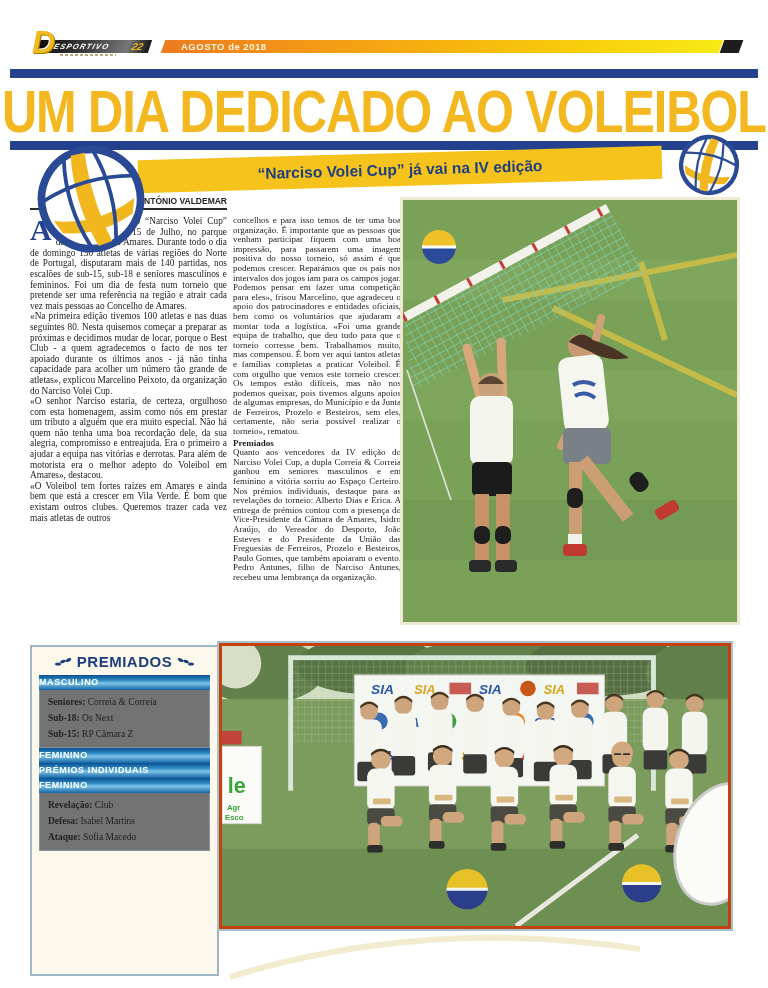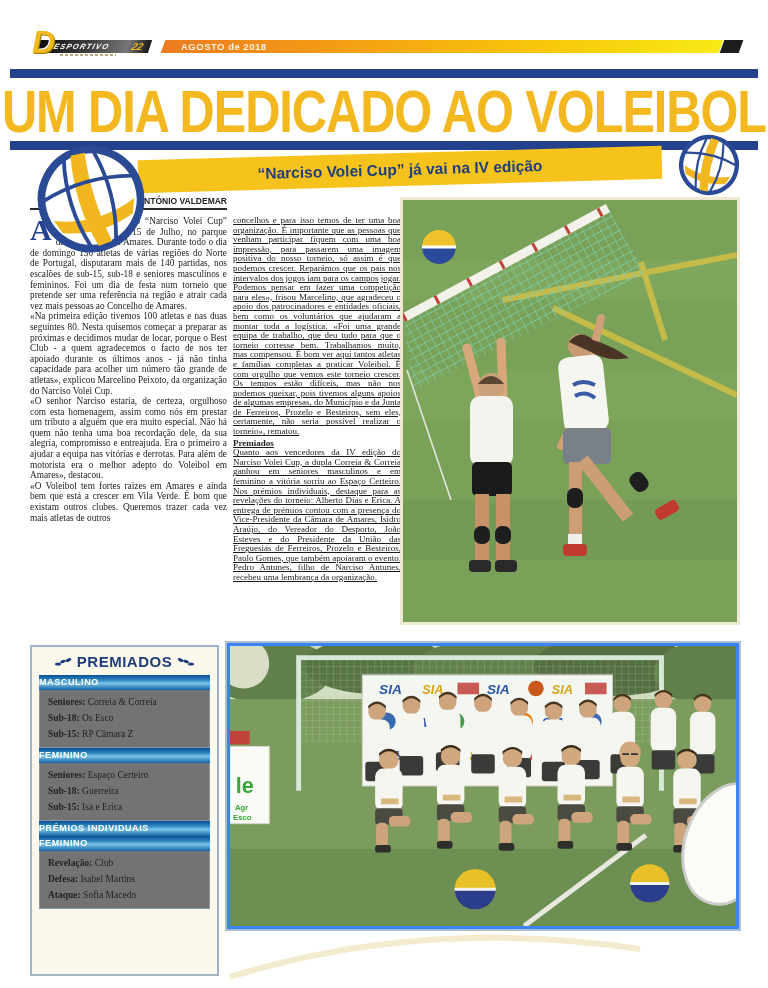--- a/index.html
+++ b/index.html
@@ -39,29 +39,29 @@
   .vb-right{left:678px;top:134px;width:62px;height:62px;transform:rotate(14deg);}
 
   
   .byline{left:30px;top:196px;width:197px;text-align:right;
           font:8.5px "Liberation Sans",sans-serif;color:#222;}
   .byline b{font-weight:bold;}
   .byline-rule{left:30px;top:208px;width:197px;height:2px;background:#2a2a2a;}
   .col{color:#1c1c1c;text-align:justify;overflow:hidden;}
   .col p{margin:0;}
   .col1{left:30px;top:216px;width:197px;height:424px;font-size:9.3px;line-height:10.6px;}
-  .col2{left:233px;top:216px;width:168px;height:424px;font-size:9px;line-height:9.6px;text-decoration:underline;}
+  .col2{left:233px;top:216px;width:168px;height:424px;font-size:9px;line-height:9.6px;}
   .dropcap{float:left;font:bold 30px/25px "Liberation Serif",serif;color:#24418e;padding:1px 4px 0 0;}
   .subhead{font-weight:bold;margin-top:2px !important;}
 
   
   .photo1{left:400px;top:197px;width:340px;height:428px;border:3px solid #efe8d2;box-sizing:border-box;}
   .photo1 svg{display:block;width:100%;height:100%;}
-  .photo2{left:225px;top:641px;width:516px;height:290px;border:2px solid #a9bfcb;
-          background:#3b82f6;padding:3px;box-sizing:border-box;}
+  .photo2{left:217px;top:641px;width:516px;height:290px;border:2px solid #a9bfcb;
+          background:#c2410c;padding:3px;box-sizing:border-box;}
   .photo2 svg{display:block;width:100%;height:100%;}
   .arc-artifact{left:225px;top:915px;width:420px;height:70px;pointer-events:none;}
 
   
   .awards{left:30px;top:645px;width:189px;height:331px;background:#fcf8ec;
           border:2px solid #9fb6c6;box-sizing:border-box;padding:5px 7px;}
   .awards-title{display:flex;align-items:center;justify-content:center;gap:4px;
                 color:#1d3d7c;font:bold 15px "Liberation Sans",sans-serif;
                 letter-spacing:.5px;margin:1px 0 5px;}
   .sec-bar{height:15px;background:linear-gradient(180deg,#0a4f92 0%,#2f8ac2 35%,#7cc4e8 55%,#1565a5 100%);
@@ -200,30 +200,25 @@
             <ellipse cx="3" cy="7" rx="3" ry="1.6"></ellipse>
             <ellipse cx="8" cy="4.5" rx="3" ry="1.6" transform="rotate(-18 8 4.5)"></ellipse>
             <ellipse cx="13.5" cy="3" rx="3" ry="1.6" transform="rotate(-28 13.5 3)"></ellipse>
           </g>
       </svg>
     </div>
 
     <div class="sec-bar">MASCULINO</div>
     <div class="sec-body">
       <div class="sec-item"><b>Seniores:</b> <span>Correia &amp; Correia</span></div>
-      <div class="sec-item"><b>Sub-18:</b> <span>Os Esco</span></div>
+      <div class="sec-item"><b>Sub-18:</b> <span>Os Next</span></div>
       <div class="sec-item"><b>Sub-15:</b> <span>RP Câmara Z</span></div>
     </div>
 
     <div class="sec-bar">FEMININO</div>
-    <div class="sec-body">
-      <div class="sec-item"><b>Seniores:</b> <span>Espaço Certeiro</span></div>
-      <div class="sec-item"><b>Sub-18:</b> <span>Guerreira</span></div>
-      <div class="sec-item"><b>Sub-15:</b> <span>Isa e Erica</span></div>
-    </div>
 
     <div class="sec-bar">PRÉMIOS INDIVIDUAIS</div>
 
     <div class="sec-bar">FEMININO</div>
     <div class="sec-body">
       <div class="sec-item"><b>Revelação:</b> <span>Club</span></div>
       <div class="sec-item"><b>Defesa:</b> <span>Isabel Martins</span></div>
       <div class="sec-item"><b>Ataque:</b> <span>Sofia Macedo</span></div>
     </div>
   </div>

